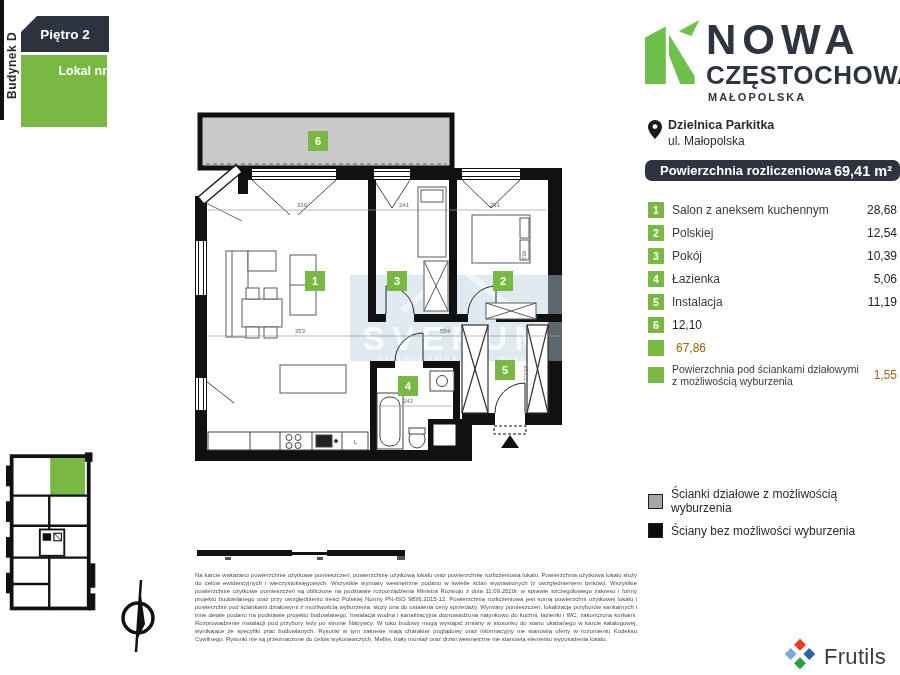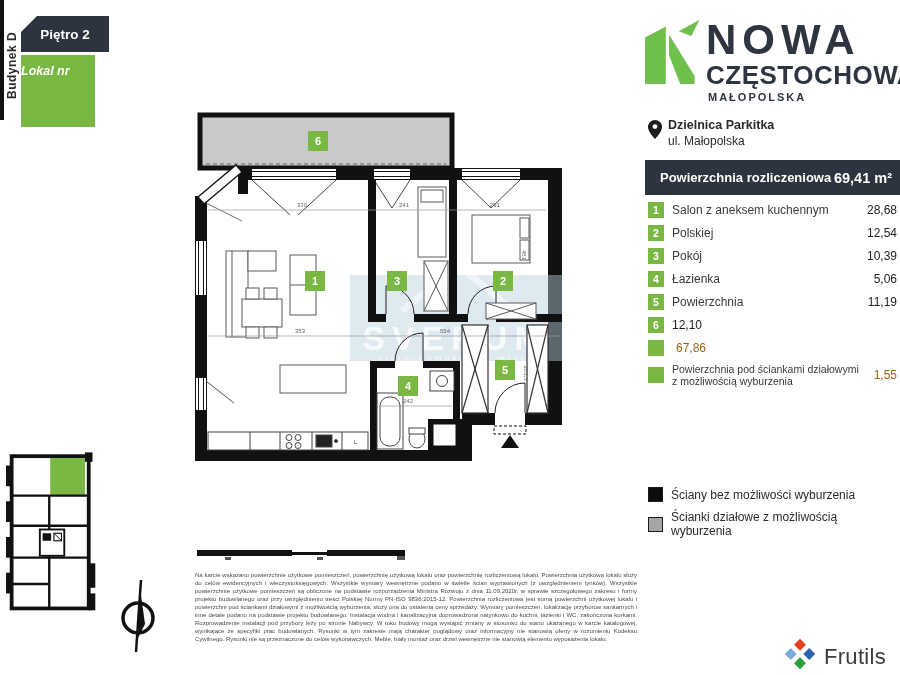--- a/index.html
+++ b/index.html
@@ -8,34 +8,34 @@
   .abs{position:absolute;}
 
   
   .edge-bar{left:0;top:0;width:4px;height:120px;background:#111;}
   .building-vert{left:5px;top:10px;height:110px;width:16px;
     writing-mode:vertical-rl;transform:rotate(180deg);
     font-size:12px;font-weight:bold;color:#2b2b2b;text-align:center;letter-spacing:.5px;}
   .floor-badge{left:21px;top:16px;width:88px;height:36px;background:#2d333f;
     clip-path:polygon(16px 0,100% 0,100% 100%,0 100%,0 16px);
     color:#fff;font-size:13.5px;font-weight:bold;display:flex;align-items:center;justify-content:center;}
-  .unit-box{left:21px;top:55px;width:74px;height:72px;background:#79b943;color:#fff;text-align:left;font-style:italic;}
+  .unit-box{left:21px;top:55px;width:86px;height:72px;background:#79b943;color:#fff;text-align:right;}
   .unit-box .lbl{font-size:12.5px;font-weight:bold;margin-top:9px;}
   .unit-box .num{font-size:31px;font-weight:bold;line-height:1.05;}
 
   
   .brand-n{left:644px;top:20px;}
   .brand-line1{left:706px;top:16px;font-size:42px;font-weight:bold;letter-spacing:6px;color:#2e3440;white-space:nowrap;}
   .brand-line2{left:706px;top:60px;font-size:26px;font-weight:bold;letter-spacing:.5px;color:#2e3440;white-space:nowrap;}
   .brand-line3{left:708px;top:91px;font-size:11px;font-weight:bold;letter-spacing:2px;color:#2e3440;}
   .loc-pin{left:648px;top:120px;}
   .loc-district{left:668px;top:118px;font-size:12.5px;font-weight:bold;color:#2b2b2b;}
   .loc-street{left:668px;top:134px;font-size:12px;color:#2b2b2b;}
-  .area-bar{left:645px;top:160px;width:255px;height:35px;background:#2d333f;color:#fff;
-    display:flex;align-items:center;}
+  .area-bar{left:645px;top:160px;width:255px;height:21px;background:#2d333f;color:#fff;
+    display:flex;align-items:center;border-radius:7px;}
   .area-bar .t{font-size:13px;font-weight:bold;margin-left:15px;}
   .area-bar .v{font-size:14.5px;font-weight:bold;margin-left:auto;margin-right:8px;}
 
   .rooms{left:648px;top:202px;width:249px;}
   .room-row{display:flex;align-items:center;height:16px;margin-bottom:7px;}
   .badge{width:16px;height:16px;background:#79b943;color:#fff;font-size:10.5px;font-weight:bold;
     display:flex;align-items:center;justify-content:center;margin-right:8px;flex:none;}
   .room-name{font-size:12px;color:#3a3a3a;flex:1;}
   .room-area{font-size:12px;color:#222;}
   .sum-row{display:flex;align-items:center;margin-top:7px;}
@@ -334,21 +334,21 @@
     <span class="room-name">Pokój</span>
     <span class="room-area">10,39</span>
   </div>
   <div class="room-row">
     <span class="badge">4</span>
     <span class="room-name">Łazienka</span>
     <span class="room-area">5,06</span>
   </div>
   <div class="room-row">
     <span class="badge">5</span>
-    <span class="room-name">Powierzchnia</span>
+    <span class="room-name">Instalacja</span>
     <span class="room-area">11,19</span>
   </div>
   <div class="room-row">
     <span class="badge">6</span>
     <span class="room-area">12,10</span>
   </div>
 
   <div class="sum-row">
     <span class="badge"></span>
     <span class="sum-area">67,86</span>
@@ -358,26 +358,26 @@
     <span class="sum-txt">
       <span>Powierzchnia pod ściankami działowymi</span><br>
       <span>z możliwością wyburzenia</span>
     </span>
     <span class="sum-area">1,55</span>
   </div>
 </div>
 
 <div class="abs legend">
   <div class="legend-row">
+    <span class="sw gray"></span>
+    <span>Ścianki działowe z możliwością wyburzenia</span>
+  </div>
+  <div class="legend-row">
     <span class="sw black"></span>
     <span>Ściany bez możliwości wyburzenia</span>
-  </div>
-  <div class="legend-row">
-    <span class="sw gray"></span>
-    <span>Ścianki działowe z możliwością wyburzenia</span>
   </div>
 </div>
 
 <div class="abs frutils">
   <svg width="32" height="32" viewBox="0 0 38 38">
     <rect x="14" y="3" width="10" height="10" transform="rotate(45 19 8)" fill="#e8401f"></rect>
     <rect x="3" y="14" width="10" height="10" transform="rotate(45 8 19)" fill="#7babdc"></rect>
     <rect x="25" y="14" width="10" height="10" transform="rotate(45 30 19)" fill="#2b62ad"></rect>
     <rect x="14" y="25" width="10" height="10" transform="rotate(45 19 30)" fill="#2f9e41"></rect>
   </svg>

